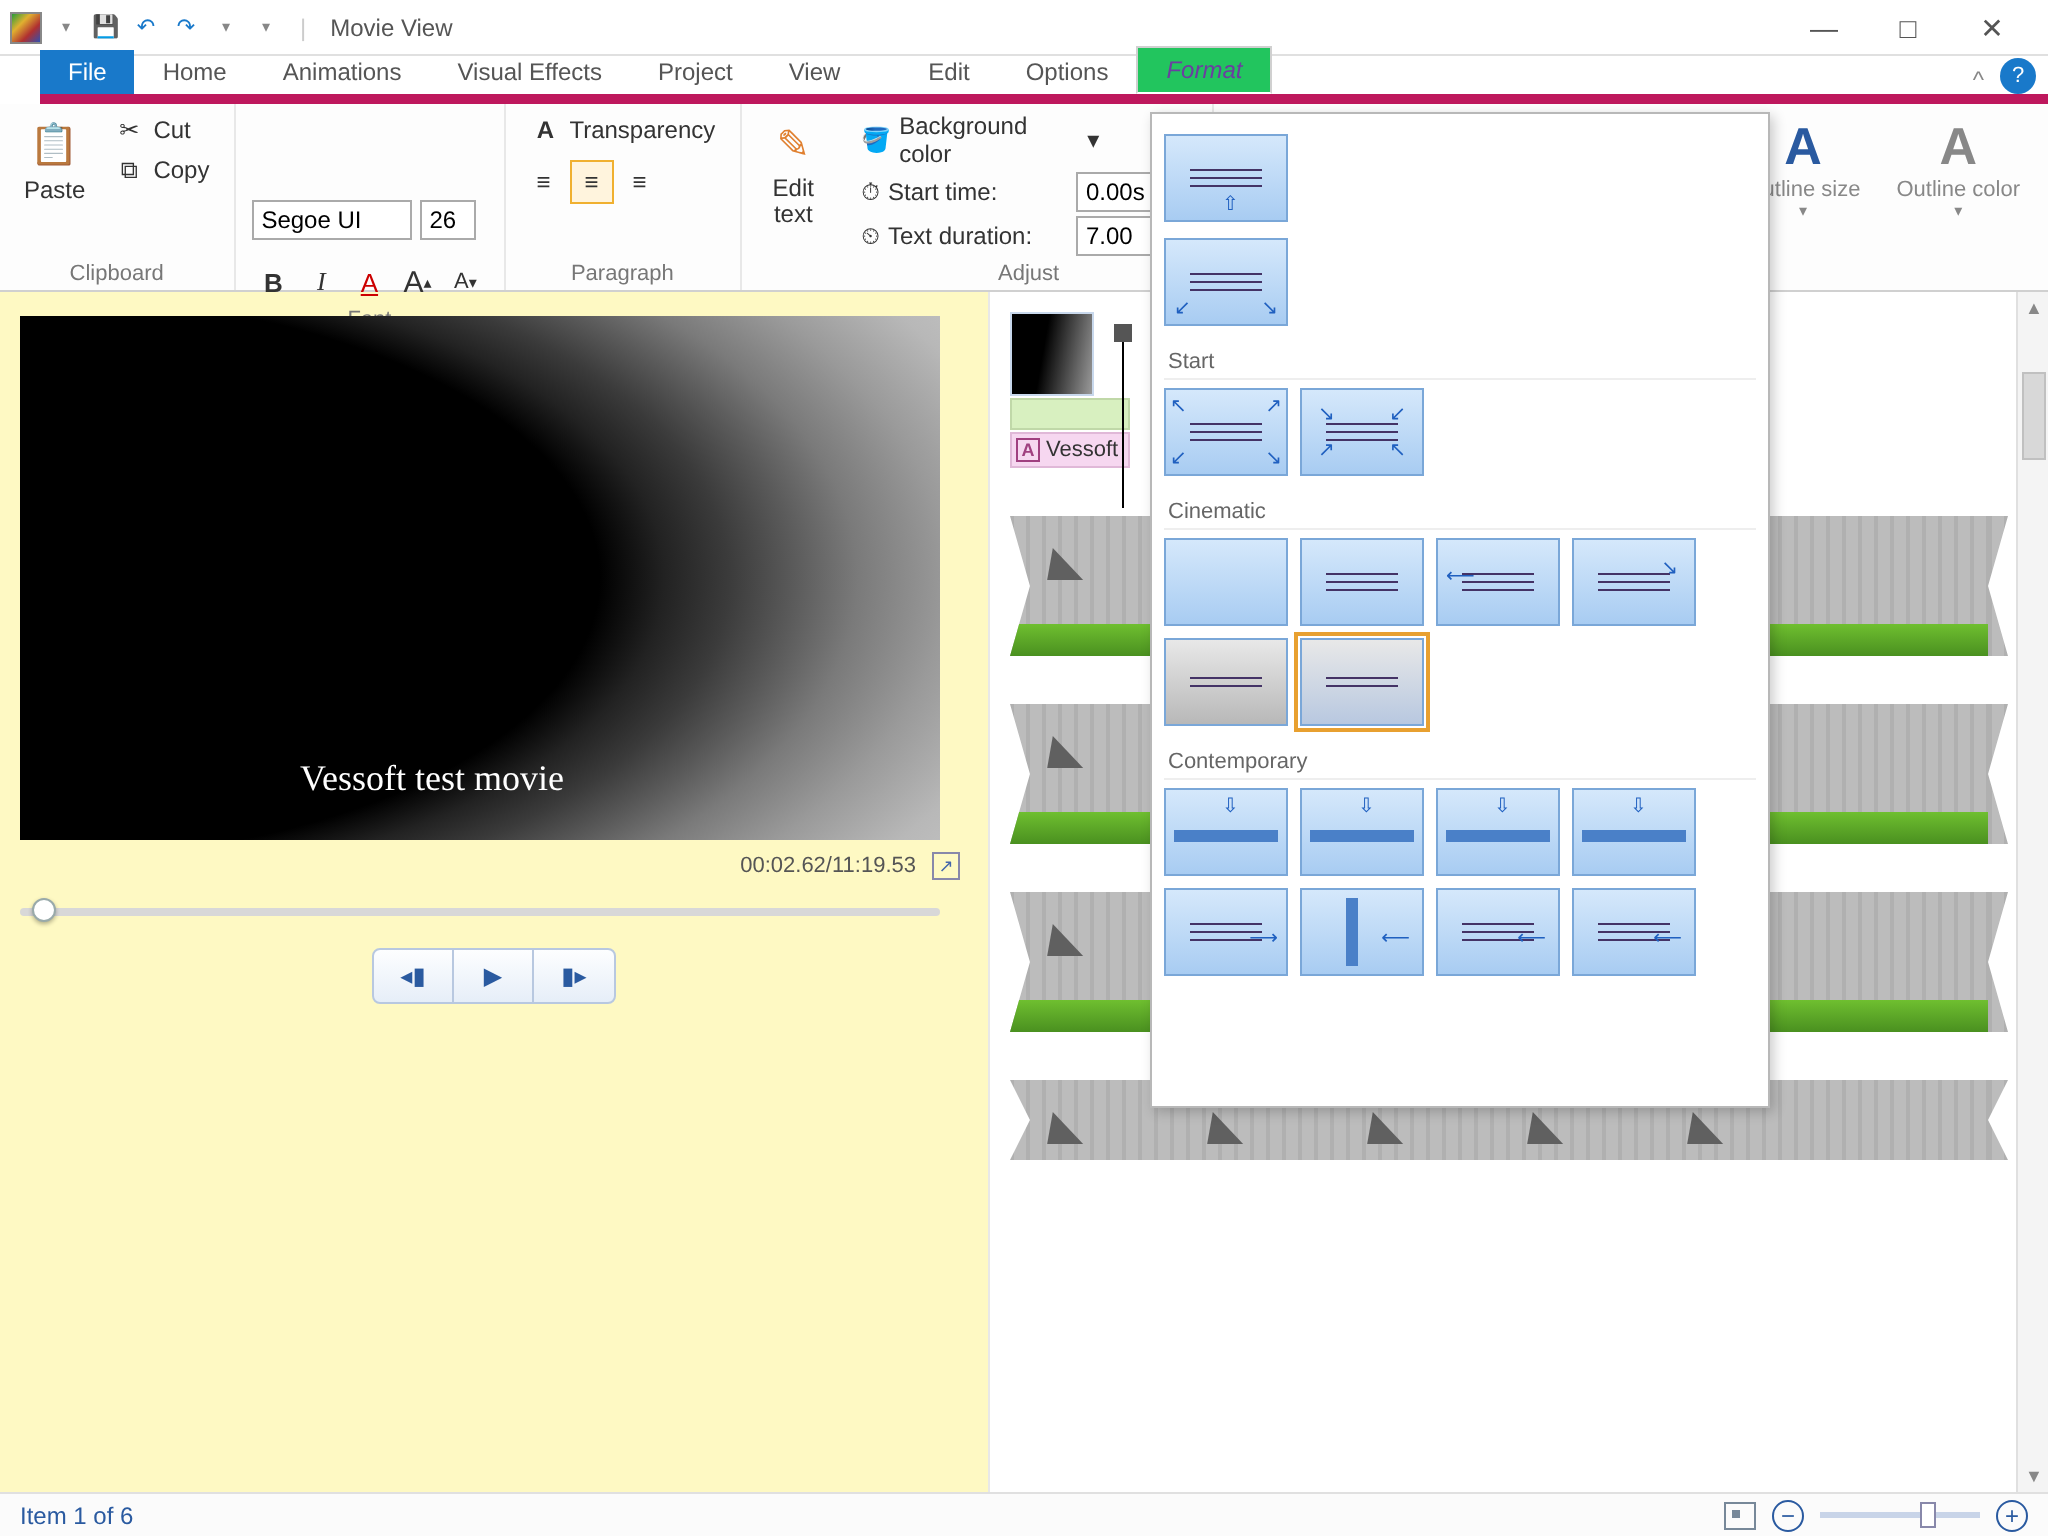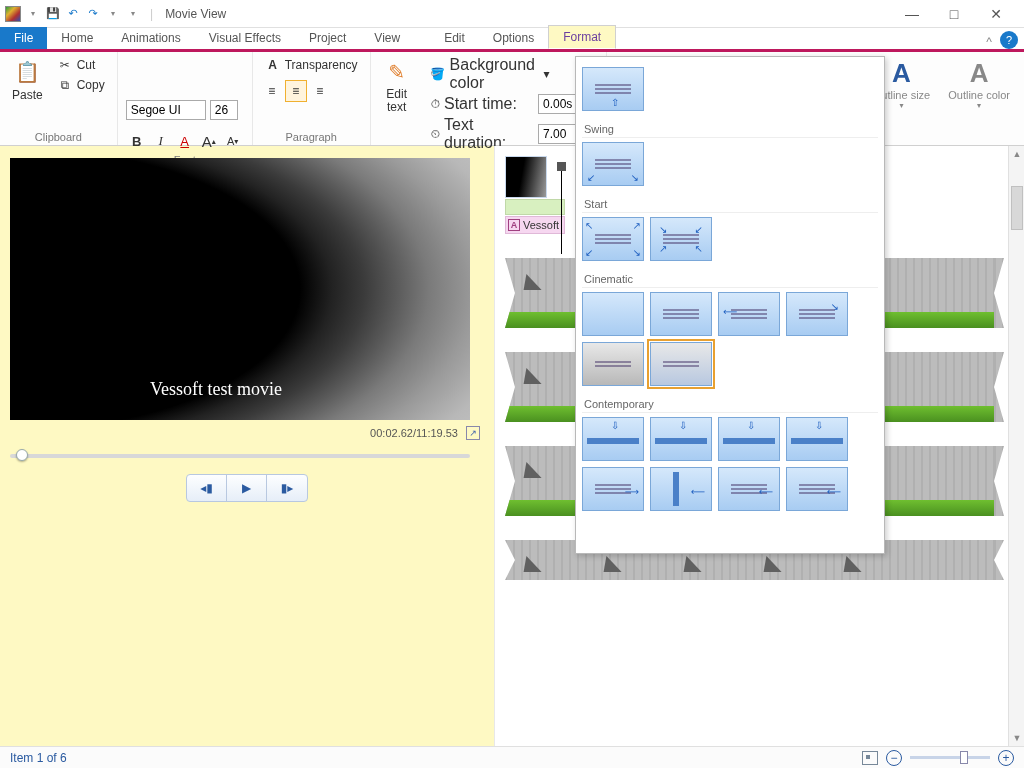--- a/index.html
+++ b/index.html
@@ -14,24 +14,24 @@
 .titlebar .spacer { flex: 1; }
 .titlebar .ctx-tabs { display: flex; height: 28px; }
 .ctx-tab { padding: 4px 12px; font-size: 11px; border: 1px solid #ccc; border-bottom: none; }
 .ctx-video { background: #d8f08d; }
 .ctx-music { background: #9de0b0; }
 .ctx-text  { background: #e6c0ea; }
 .win-controls { display: flex; gap: 18px; padding: 0 16px; font-size: 14px; color: #555; }
 .win-btn { width: 24px; text-align: center; cursor: pointer; }
 
 
-.tabrow { height: 24px; display: flex; align-items: flex-end; border-bottom: 3px solid #be185d; }
+.tabrow { height: 24px; display: flex; align-items: flex-end; border-bottom: 5px solid #be185d; margin-left: 20px; }
 .tab { padding: 4px 14px; font-size: 12px; color: #555; cursor: pointer; }
 .tab.file { background: #1979ca; color: #fff; }
-.tab.active { border: 1px solid #d0d0d0; border-bottom: 1px solid #fff; background: #fef9c3; color: #6b3fa0; }
+.tab.active { border: 1px solid #d0d0d0; border-bottom: 1px solid #fff; background: #22c55e; color: #6b3fa0; font-style: italic; }
 .tabrow .flex1 { flex: 1; }
 .tabrow .help { width: 18px; height: 18px; border-radius: 9px; background: #1979ca; color: #fff; text-align: center; line-height: 18px; font-size: 11px; margin-right: 6px; }
 .tabrow .collapse-caret { color: #888; margin-right: 8px; }
 
 
 .ribbon { height: 94px; display: flex; border-bottom: 1px solid #d0d0d0; background: #fdfdfd; position: relative; }
 .group { border-right: 1px solid #e8e8e8; padding: 4px 8px 2px; display: flex; flex-direction: column; align-items: center; position: relative; }
 .group-body { flex: 1; display: flex; align-items: flex-start; gap: 6px; }
 .group-label { font-size: 11px; color: #777; text-align: left; padding-top: 2px; }
 .big-btn { display: flex; flex-direction: column; align-items: center; gap: 2px; padding: 2px 4px; cursor: pointer; }
@@ -43,21 +43,21 @@
 .font-select { border: 1px solid #aaa; height: 20px; font-size: 12px; padding: 0 4px; background: #fff; }
 .font-select.name { width: 80px; }
 .font-select.size { width: 28px; }
 .btnrow { display: flex; gap: 2px; margin-top: 4px; }
 .tbtn { width: 22px; height: 22px; border: 1px solid transparent; display: flex; align-items: center; justify-content: center; font-size: 13px; cursor: pointer; }
 .para-btns { display: flex; gap: 2px; }
 .para-btn { width: 22px; height: 22px; border: 1px solid transparent; display: flex; align-items: center; justify-content: center; cursor: pointer; }
 .para-btn.sel { border: 1px solid #f0b030; background: #fff4dd; }
 .adjust-col { display: flex; flex-direction: column; gap: 2px; }
 .adjust-row { display: flex; align-items: center; gap: 4px; }
-.adjust-row .lbl { width: 90px; font-size: 16px; }
+.adjust-row .lbl { width: 90px; font-size: 12px; }
 .spin { display: flex; align-items: center; border: 1px solid #aaa; height: 20px; background: #fff; }
 .spin input { border: none; width: 44px; font-size: 12px; padding: 0 4px; outline: none; }
 .spin .arrows { display: flex; flex-direction: column; }
 .spin .arrows div { width: 14px; height: 9px; font-size: 7px; line-height: 8px; text-align: center; border-left: 1px solid #aaa; cursor: pointer; }
 .outline-btn { display:flex; flex-direction:column; align-items:center; color:#888; padding:2px 6px; }
 .outline-btn .ico { font-size: 26px; font-weight: bold; }
 
 
 .gallery { position: absolute; left: 575px; top: 56px; width: 310px; height: 498px; background: #fff; border: 1px solid #b8b8b8; box-shadow: 2px 2px 6px rgba(0,0,0,.2); z-index: 50; overflow: hidden; display: flex; }
 .gallery-scroll { flex: 1; overflow-y: auto; padding: 6px; }
@@ -286,21 +286,20 @@
         <div class="thumb">
           <div class="bars">
             <div></div>
             <div></div>
             <div></div>
           </div>
           <span class="arrow-sm" style="left:28px;bottom:2px;">⇧</span>
         </div>
       </div>
 
-    <div class="cat-label">Swing</div>
     <div class="thumb-row">
         <div class="thumb">
           <div class="bars">
             <div></div>
             <div></div>
             <div></div>
           </div>
           <span class="arrow-sm" style="left:4px;bottom:2px;">↙</span>
           <span class="arrow-sm" style="right:4px;bottom:2px;">↘</span>
         </div>

